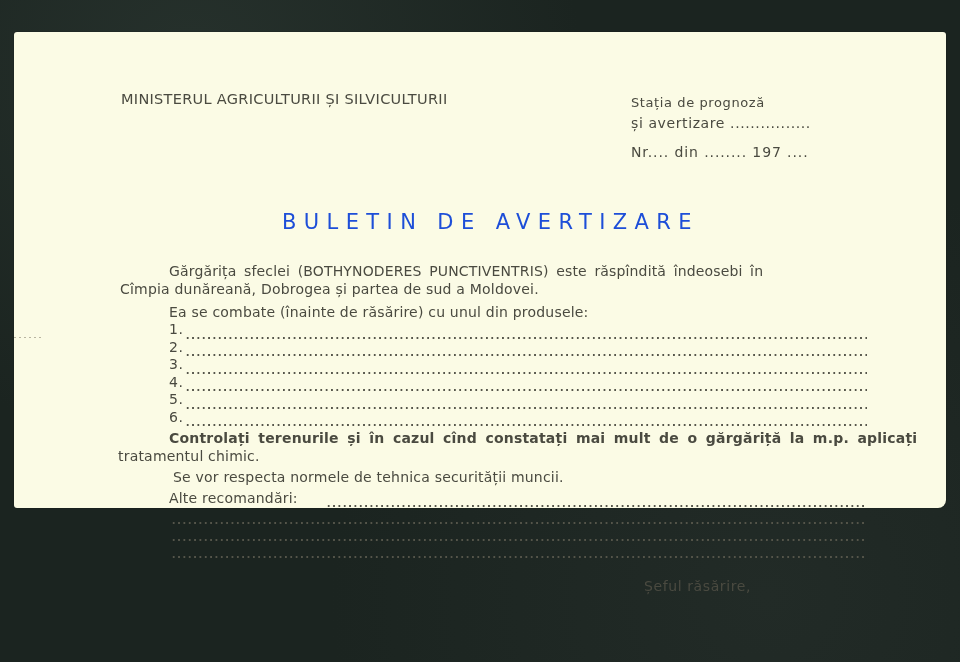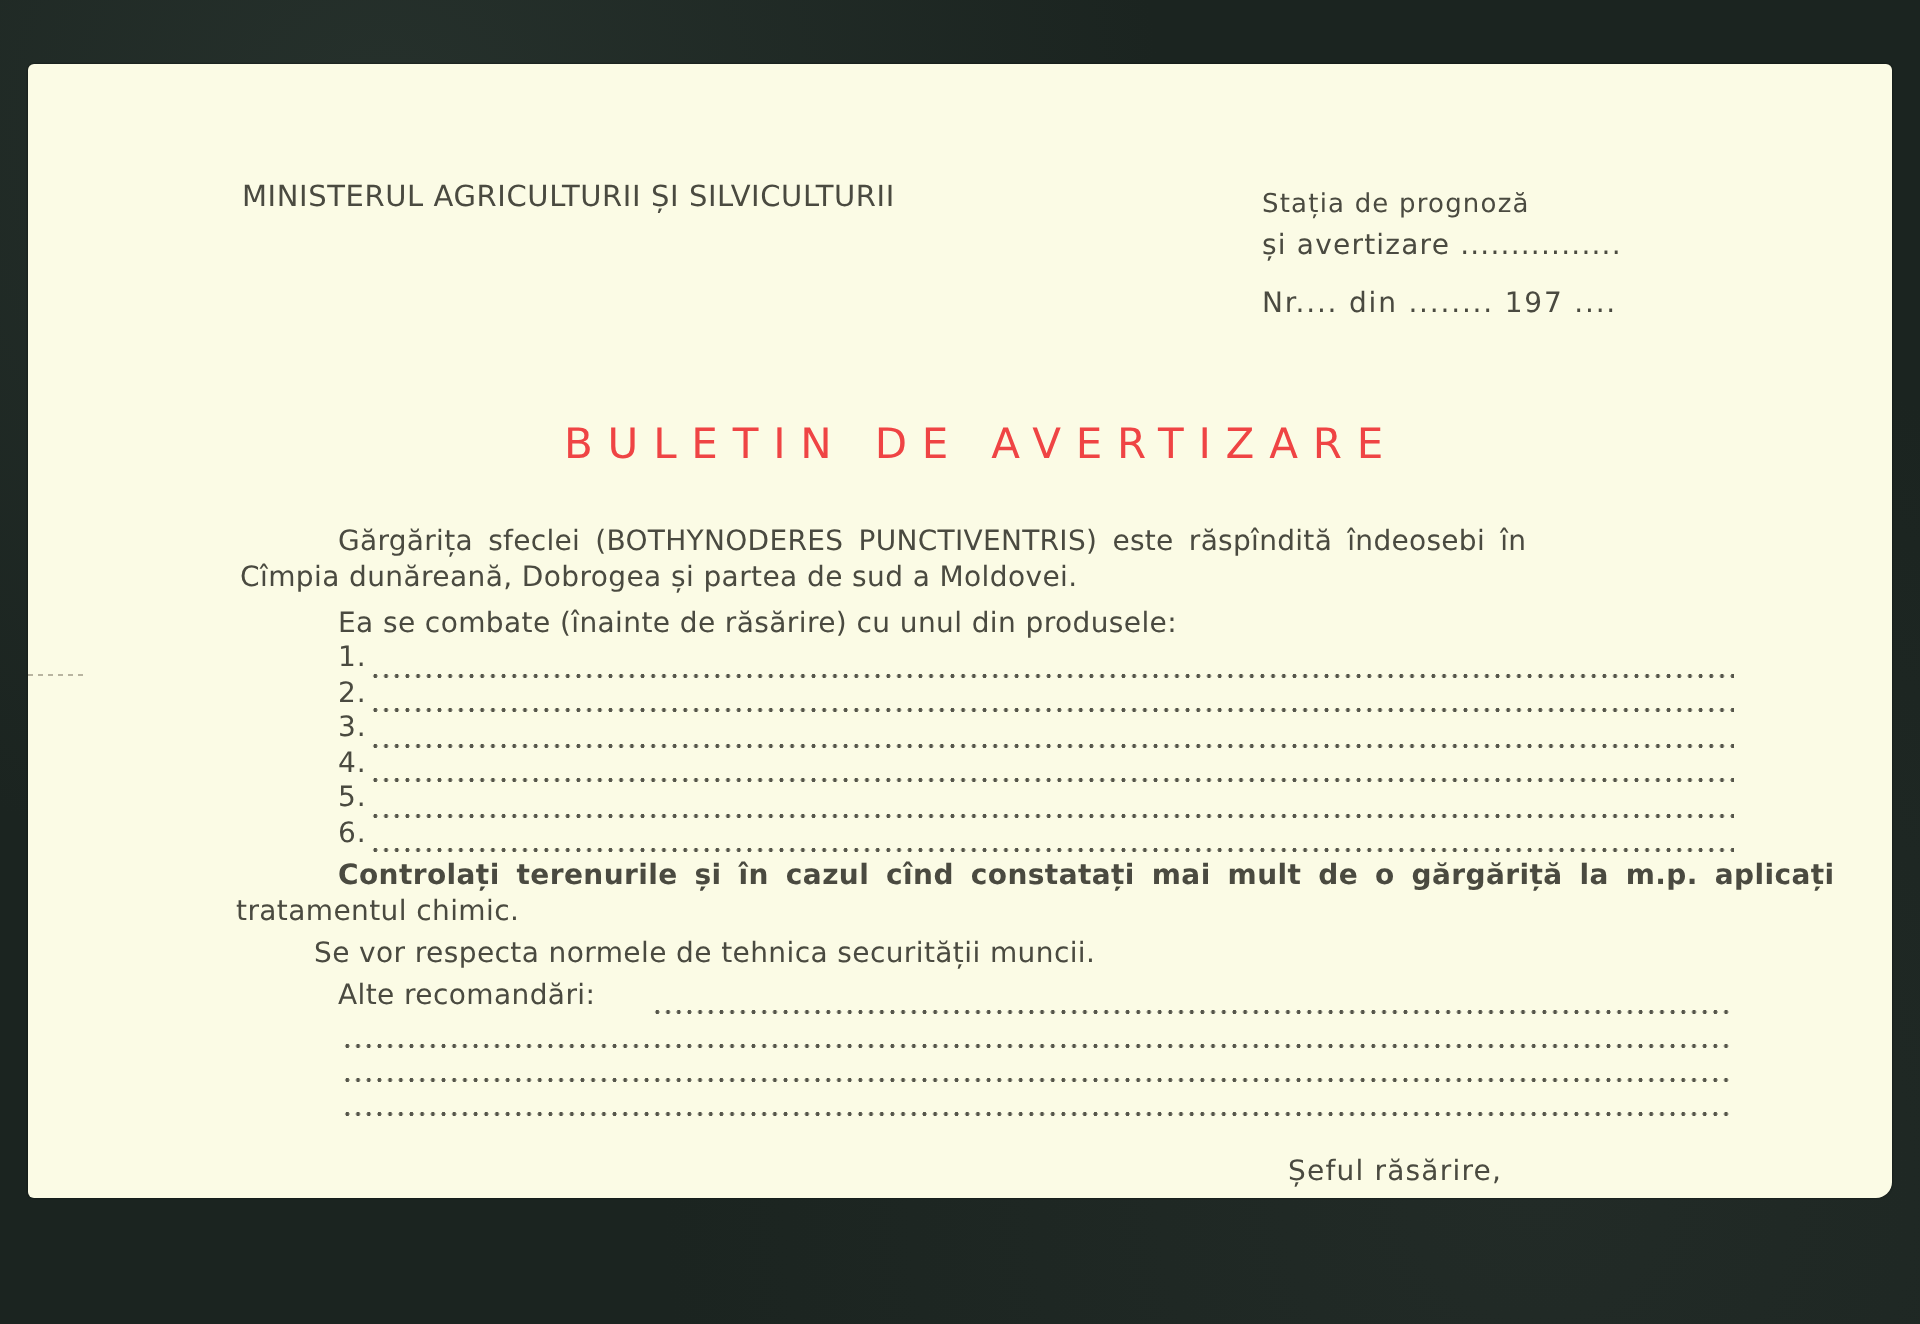--- a/index.html
+++ b/index.html
@@ -15,50 +15,50 @@
     .bg-noise {
       position: absolute; inset: 0;
       background:
         radial-gradient(circle at 20% 10%, #26312c 0, transparent 40%),
         radial-gradient(circle at 80% 90%, #222b27 0, transparent 45%),
         #1b2420;
     }
     .card {
       position: absolute;
       left: 14px; top: 32px;
-      width: 932px; height: 567px;
+      width: 932px; height: 476px;
       background: #fbfbe5;
       border-radius: 3px 3px 8px 3px;
       color: #4a4a40;
       box-shadow: 0 0 1px #0a0f0d;
     }
     .t { position: absolute; white-space: nowrap; font-size: 14px; letter-spacing: 0.2px; }
     .ministry { left: 107px; top: 59px; font-size: 14.5px; letter-spacing: 0.3px; }
     .station1 { left: 617px; top: 63px; font-size: 13px; letter-spacing: 0.6px; }
     .station2 { left: 617px; top: 83px; font-size: 14px; letter-spacing: 0.6px; }
     .station3 { left: 617px; top: 112px; font-size: 14px; letter-spacing: 0.9px; }
     .title {
       left: 268px; top: 178px;
       font-size: 21px; letter-spacing: 7.4px;
-      color: #ef4444;
+      color: #1d4ed8;
     }
     .p1a { left: 155px; top: 231px; letter-spacing: 0.15px; word-spacing: 3px; }
     .p1b { left: 106px; top: 249px; }
     .p2  { left: 155px; top: 272px; }
     .li  { left: 155px; font-size: 14px; letter-spacing: 0.5px; }
     .dots {
       position: absolute;
       height: 2px;
       background-image: radial-gradient(circle, #55554a 0.9px, transparent 1.1px);
       background-size: 5.35px 2px;
       background-repeat: repeat-x;
     }
     .p3a { left: 155px; top: 398px; word-spacing: 3.4px; font-weight: bold; }
     .p3b { left: 104px; top: 416px; }
-    .p4  { left: 143px; top: 437px; text-align: right; }
+    .p4  { left: 159px; top: 437px; text-align: right; }
     .p5  { left: 155px; top: 458px; }
     .footer-left { left: 102px; top: 540px; letter-spacing: 0.5px; }
     .footer-right { left: 630px; top: 546px; letter-spacing: 0.6px; }
     .margin-mark {
       position: absolute; left: 0px; top: 305px;
       width: 28px; height: 1px;
       background-image: linear-gradient(90deg, #b8b4a0 50%, transparent 50%);
       background-size: 5px 1px;
     }
   </style>

